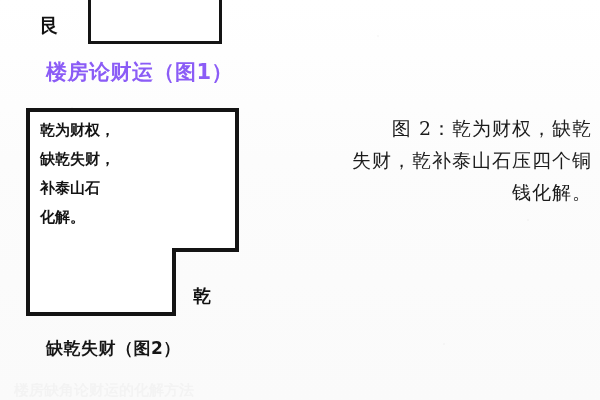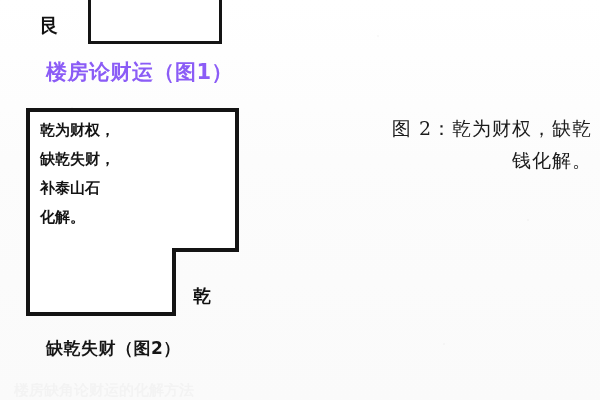--- a/index.html
+++ b/index.html
@@ -185,16 +185,17 @@
     <div>化解。</div>
   </div>
 
   <div class="fig2-gua-label">乾</div>
 
   <div class="fig2-caption">缺乾失财（图2）</div>
 </div>
 
 <div class="body-text">
   <div class="line line-indent">图 2：乾为财权，缺乾</div>
+  <div class="line">失财，乾补泰山石压四个铜</div>
   <div class="line">钱化解。</div>
 </div>
 
 <div class="bottom-cropped-line">楼房缺角论财运的化解方法</div>
 
 </body></html>

